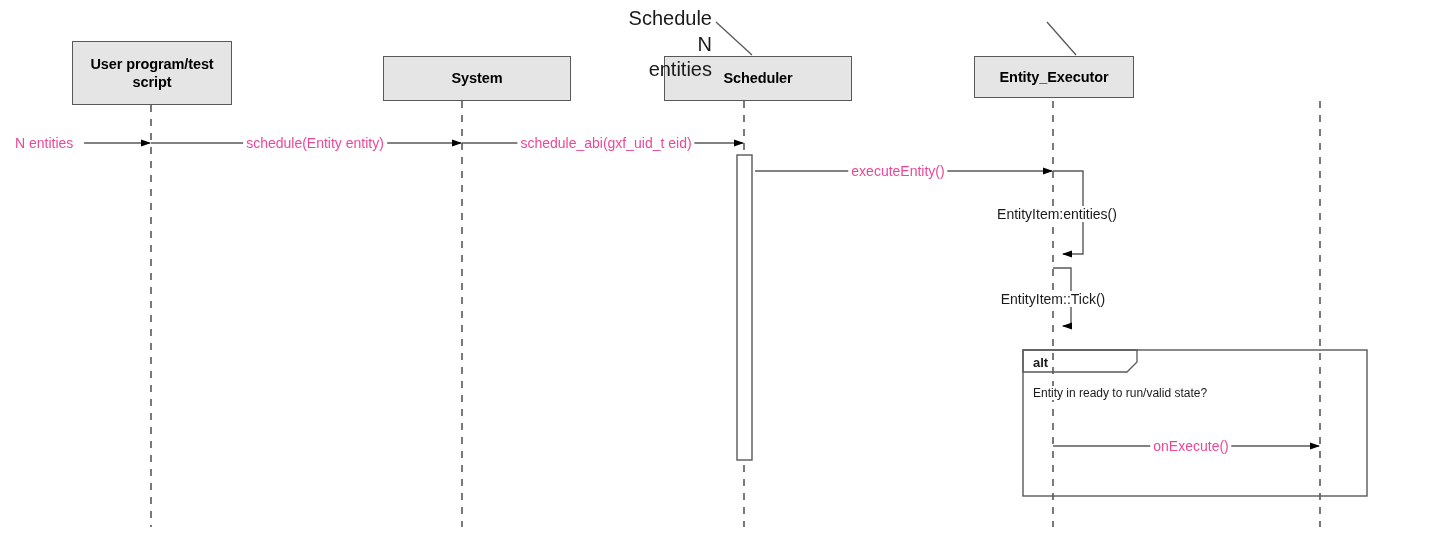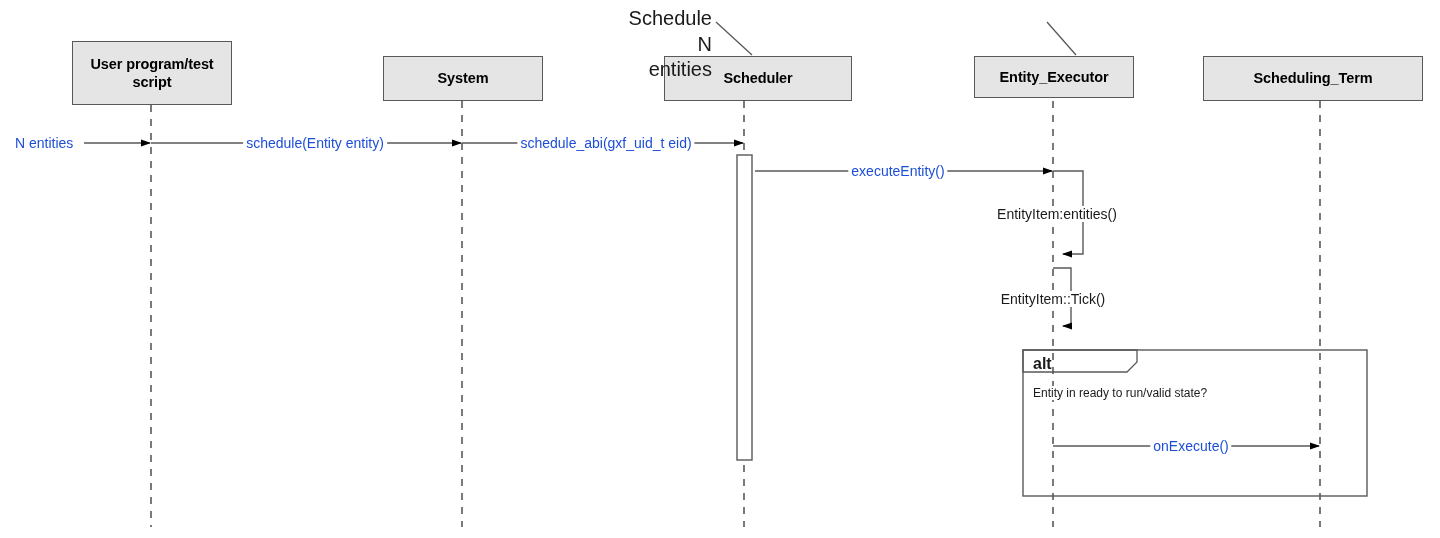--- a/index.html
+++ b/index.html
@@ -49,41 +49,41 @@
     font-size: 20px;
     line-height: 1.28;
     color: #1a1a1a;
     text-align: right;
     white-space: pre-line;
   }
 
   .msg-label {
     position: absolute;
     font-size: 14px;
-    color: #1d4ed8;
+    color: #ec4899;
     background: #ffffff;
     padding: 0 3px;
     white-space: nowrap;
     transform: translate(-50%, -50%);
   }
   .msg-label.left-anchor {
     transform: translate(0, -50%);
   }
   .selfcall-label {
     position: absolute;
     font-size: 14px;
     color: #1a1a1a;
     background: #ffffff;
     padding: 0 3px;
     white-space: nowrap;
     transform: translate(-50%, -50%);
   }
   .frag-operator {
     position: absolute;
-    font-size: 16px;
+    font-size: 13px;
     font-weight: bold;
     color: #1a1a1a;
     white-space: nowrap;
   }
   .frag-guard {
     position: absolute;
     font-size: 12px;
     color: #1a1a1a;
     background: #ffffff;
     padding: 0 2px;
@@ -131,31 +131,28 @@
       </g>
     <g id="svg-fragments">
         <rect x="1023" y="350" width="344" height="146" fill="none" stroke="#595959" stroke-width="1.4"></rect>
         <path d="M 1023 350 L 1137 350 L 1137 362 L 1127 372 L 1023 372 Z" fill="none" stroke="#595959" stroke-width="1.3"></path>
       </g>
   </svg>
 
   <div class="lifeline-box" id="head-0" style="left: 72px; top: 41px; width: 160px; height: 64px; border-color: rgb(89, 89, 89);">
       <span>User program/test script</span>
     </div>
-  <div class="lifeline-box" id="head-1" style="left: 383px; top: 56px; width: 160px; height: 45px; border-color: rgb(89, 89, 89);">
+  <div class="lifeline-box" id="head-1" style="left: 383px; top: 56px; width: 188px; height: 45px; border-color: rgb(89, 89, 89);">
       <span>System</span>
     </div>
   <div class="lifeline-box" id="head-2" style="left: 664px; top: 56px; width: 188px; height: 45px; border-color: rgb(89, 89, 89);">
       <span>Scheduler</span>
     </div>
   <div class="lifeline-box" id="head-3" style="left: 974px; top: 56px; width: 160px; height: 42px; border-color: rgb(89, 89, 89);">
       <span>Entity_Executor</span>
-    </div>
-  <div class="lifeline-box" id="head-4" style="left: 1203px; top: 56px; width: 220px; height: 45px; border-color: rgb(89, 89, 89);">
-      <span>Scheduling_Term</span>
     </div>
 
   <div class="callout-note" id="note-0" style="left: 612px; top: 6px; width: 100px;">Schedule N
 entities</div>
 
   <div class="msg-label left-anchor" id="msglab-0" style="left: 12px; top: 143px;">N entities</div>
   <div class="msg-label" id="msglab-1" style="left: 315px; top: 143px;">schedule(Entity entity)</div>
   <div class="msg-label" id="msglab-2" style="left: 606px; top: 143px;">schedule_abi(gxf_uid_t eid)</div>
   <div class="msg-label" id="msglab-3" style="left: 898px; top: 171px;">executeEntity()</div>
   <div class="msg-label" id="msglab-4" style="left: 1191px; top: 446px;">onExecute()</div>

